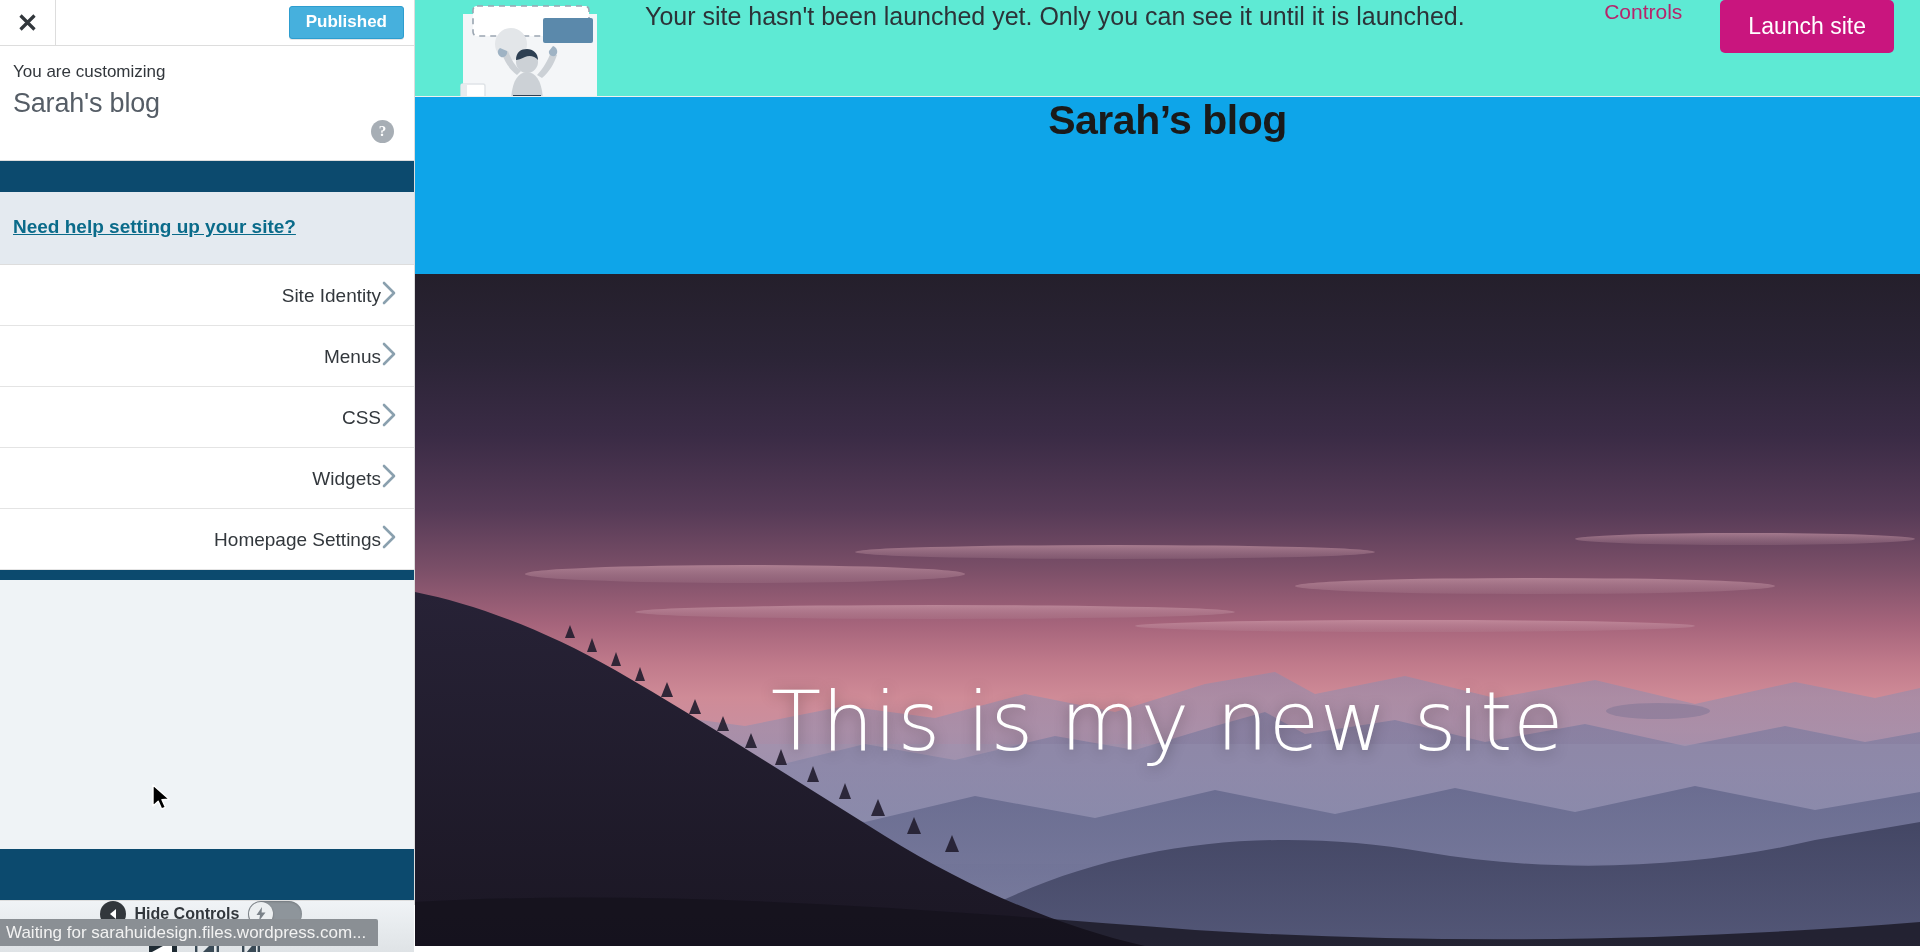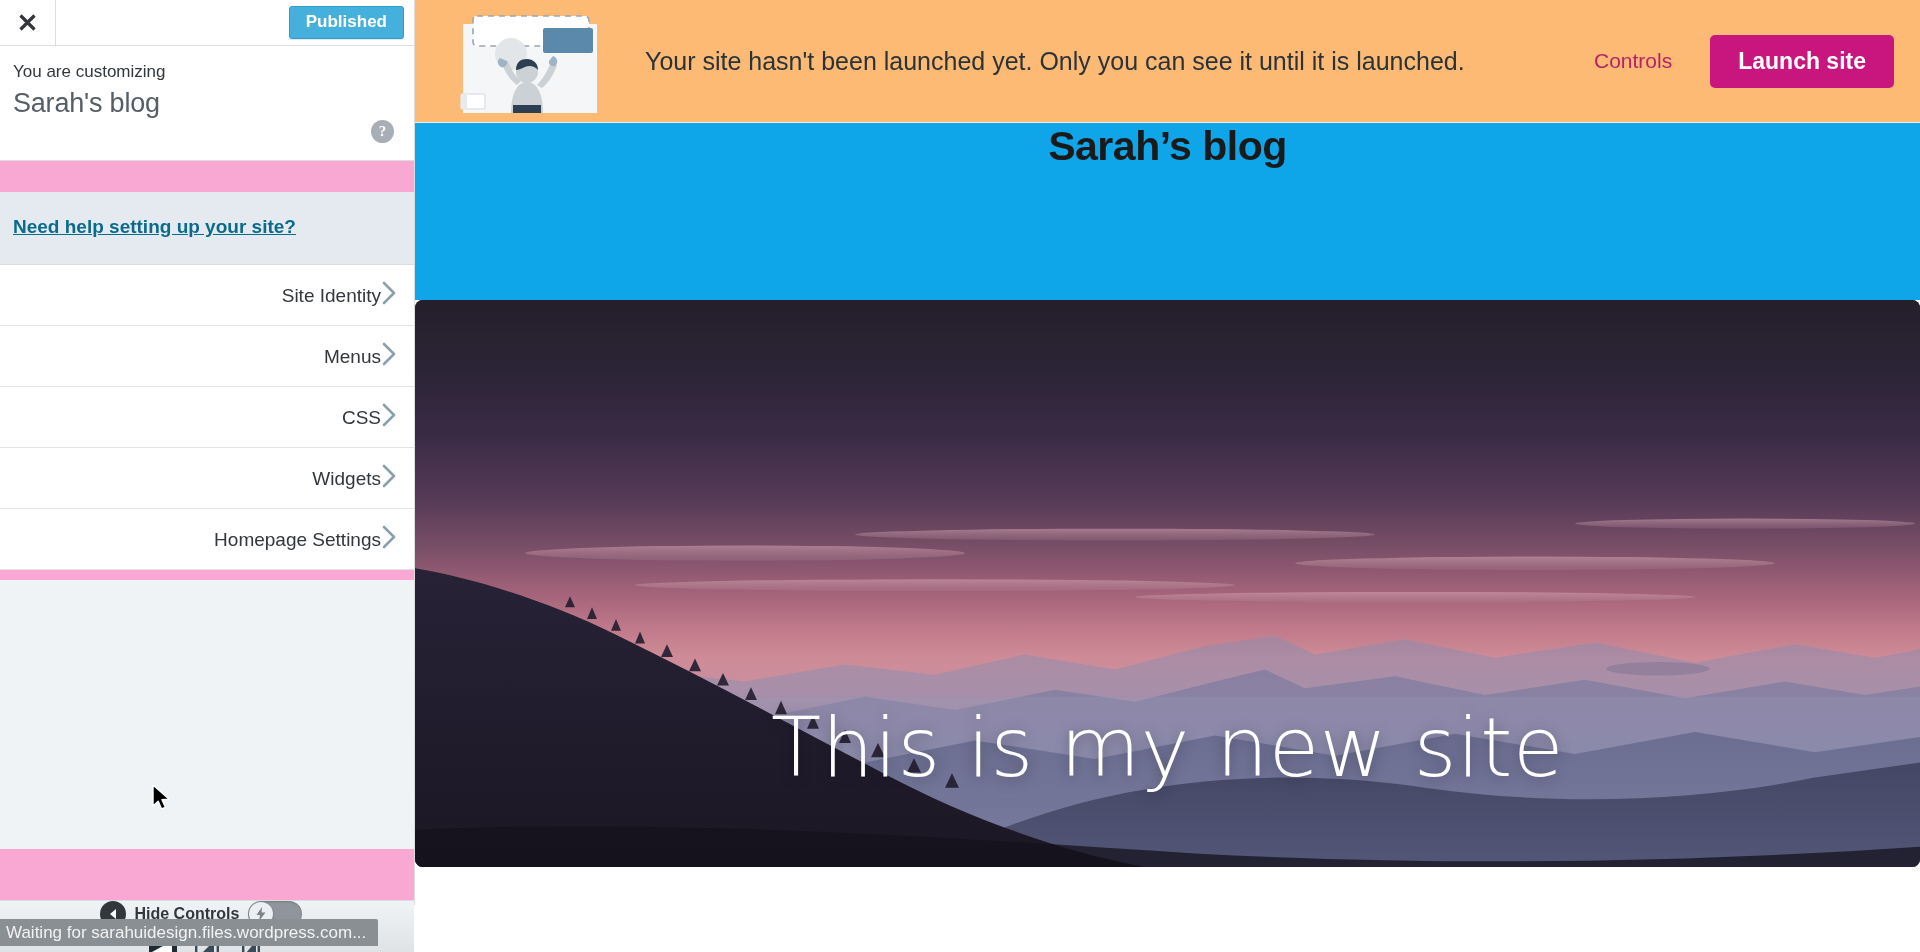--- a/index.html
+++ b/index.html
@@ -19,21 +19,21 @@
     height: 952px;
     overflow: hidden;
   }
 
   
   .customizer-panel {
     position: absolute;
     left: 0; top: 0;
     width: 415px;
     height: 905px;
-    background: #f9a8d4;
+    background: #0c4a6e;
     border-right: 1px solid #dddddd;
     z-index: 30;
   }
 
   .cust-header-bar {
     display: flex;
     align-items: stretch;
     height: 46px;
     background: #ffffff;
     border-bottom: 1px solid #dddddd;
@@ -248,24 +248,24 @@
     left: 415px; top: 0;
     width: 1505px;
     height: 952px;
     background: #ffffff;
     overflow: hidden;
   }
 
   
   .launch-bar {
     position: relative;
-    height: 123px;
-    background: #fdba74;
-    display: flex;
-    align-items: center;
+    height: 97px;
+    background: #5eead4;
+    display: flex;
+    align-items: flex-start;
     padding: 0 26px 0 40px;
     border-bottom: 1px solid #f0f0f0;
     overflow: hidden;
   }
   .launch-illustration {
     width: 150px;
     height: 103px;
     flex-shrink: 0;
     position: relative;
   }
@@ -284,21 +284,21 @@
     margin-right: 38px;
     cursor: pointer;
     white-space: nowrap;
   }
   .launch-site-btn {
     background: #c9157e;
     color: #ffffff;
     border: none;
     border-radius: 5px;
     font-size: 23px;
-    font-weight: bold;
+    font-weight: normal;
     padding: 13px 28px;
     cursor: pointer;
     white-space: nowrap;
     font-family: "Liberation Sans", sans-serif;
   }
 
   
   .site-header {
     height: 177px;
     background: #0ea5e9;
@@ -309,24 +309,23 @@
   .site-title {
     font-size: 41px;
     font-weight: bold;
     color: #1a1a1a;
     letter-spacing: -0.5px;
   }
 
   
   .hero {
     position: relative;
-    height: 567px;
+    height: 672px;
     overflow: hidden;
     background: #241f2c;
-    border-radius: 8px;
   }
   .hero-sky {
     position: absolute;
     left:0; top:0; right:0; height: 100%;
     background:
       linear-gradient(to bottom,
         #241f2b 0%,
         #2b2436 12%,
         #3a2b45 24%,
         #553a56 35%,

